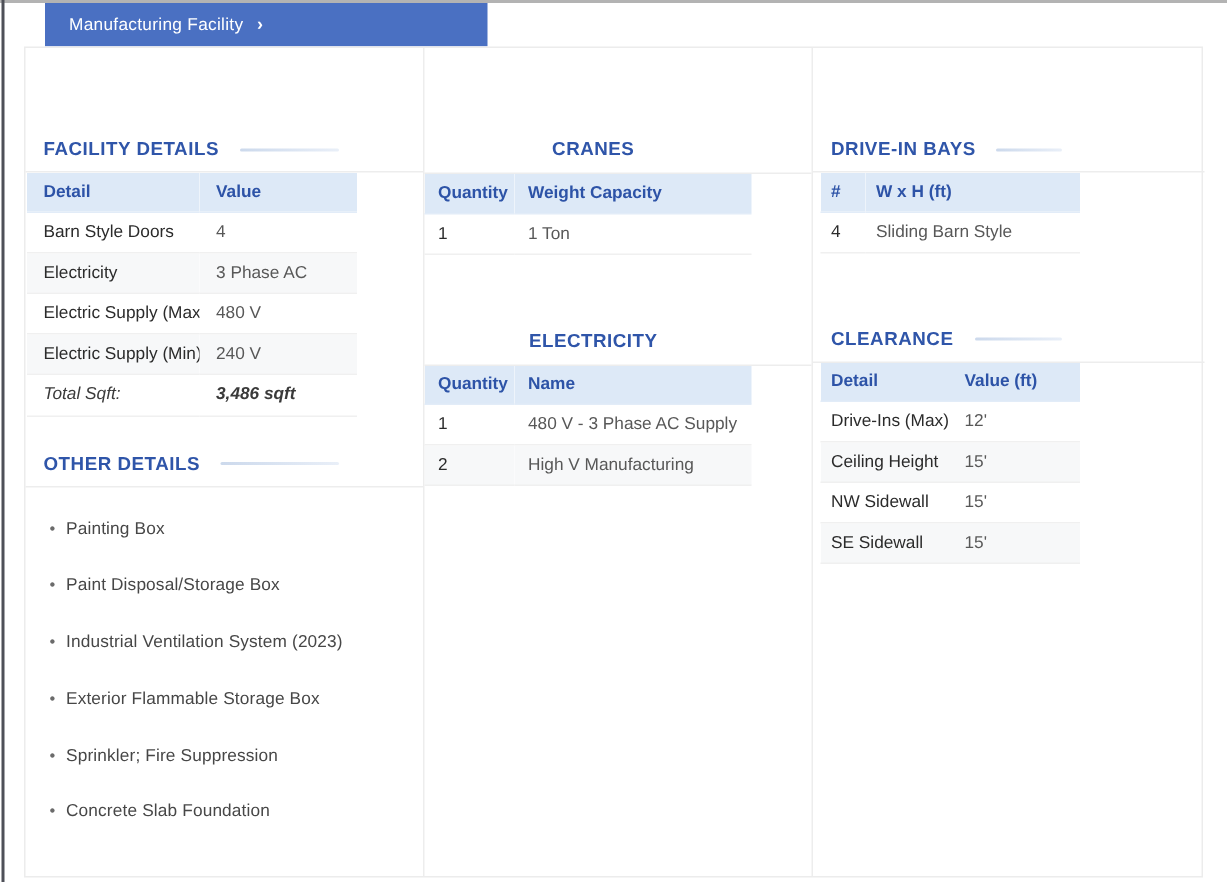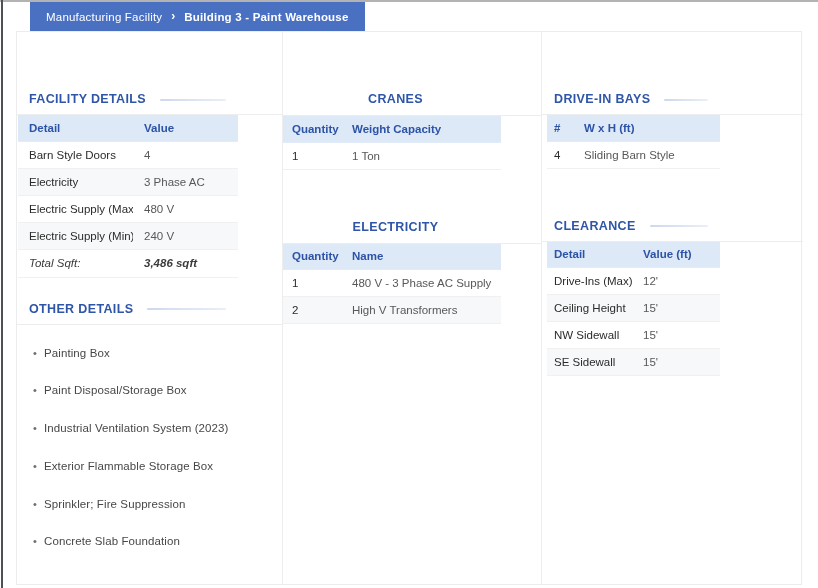--- a/index.html
+++ b/index.html
@@ -81,21 +81,20 @@
 </style>
 </head>
 <body>
 
 <div class="top-divider"></div>
 <div class="left-edge-strip"></div>
 
 <div class="breadcrumb">
   <span class="crumb-root">Manufacturing Facility</span>
   <span class="crumb-sep">›</span>
-  <span class="crumb-current">Building 3 - Paint Warehouse</span>
 </div>
 
 <div class="card">
   <div class="column-divider divider-1"></div>
   <div class="column-divider divider-2"></div>
 
   <div class="col col-1">
 
     <div class="section-head mt-first">
       <div class="head-row">
@@ -198,21 +197,21 @@
           <th>Name</th>
         </tr>
       </thead>
       <tbody>
         <tr>
           <td class="label-cell">1</td>
           <td class="value-cell">480 V - 3 Phase AC Supply</td>
         </tr>
         <tr>
           <td class="label-cell">2</td>
-          <td class="value-cell">High V Transformers</td>
+          <td class="value-cell">High V Manufacturing</td>
         </tr>
       </tbody>
     </table>
   </div>
 
   <div class="col col-3">
 
     <div class="section-head mt-first">
       <div class="head-row">
         <h2>DRIVE-IN BAYS</h2>

